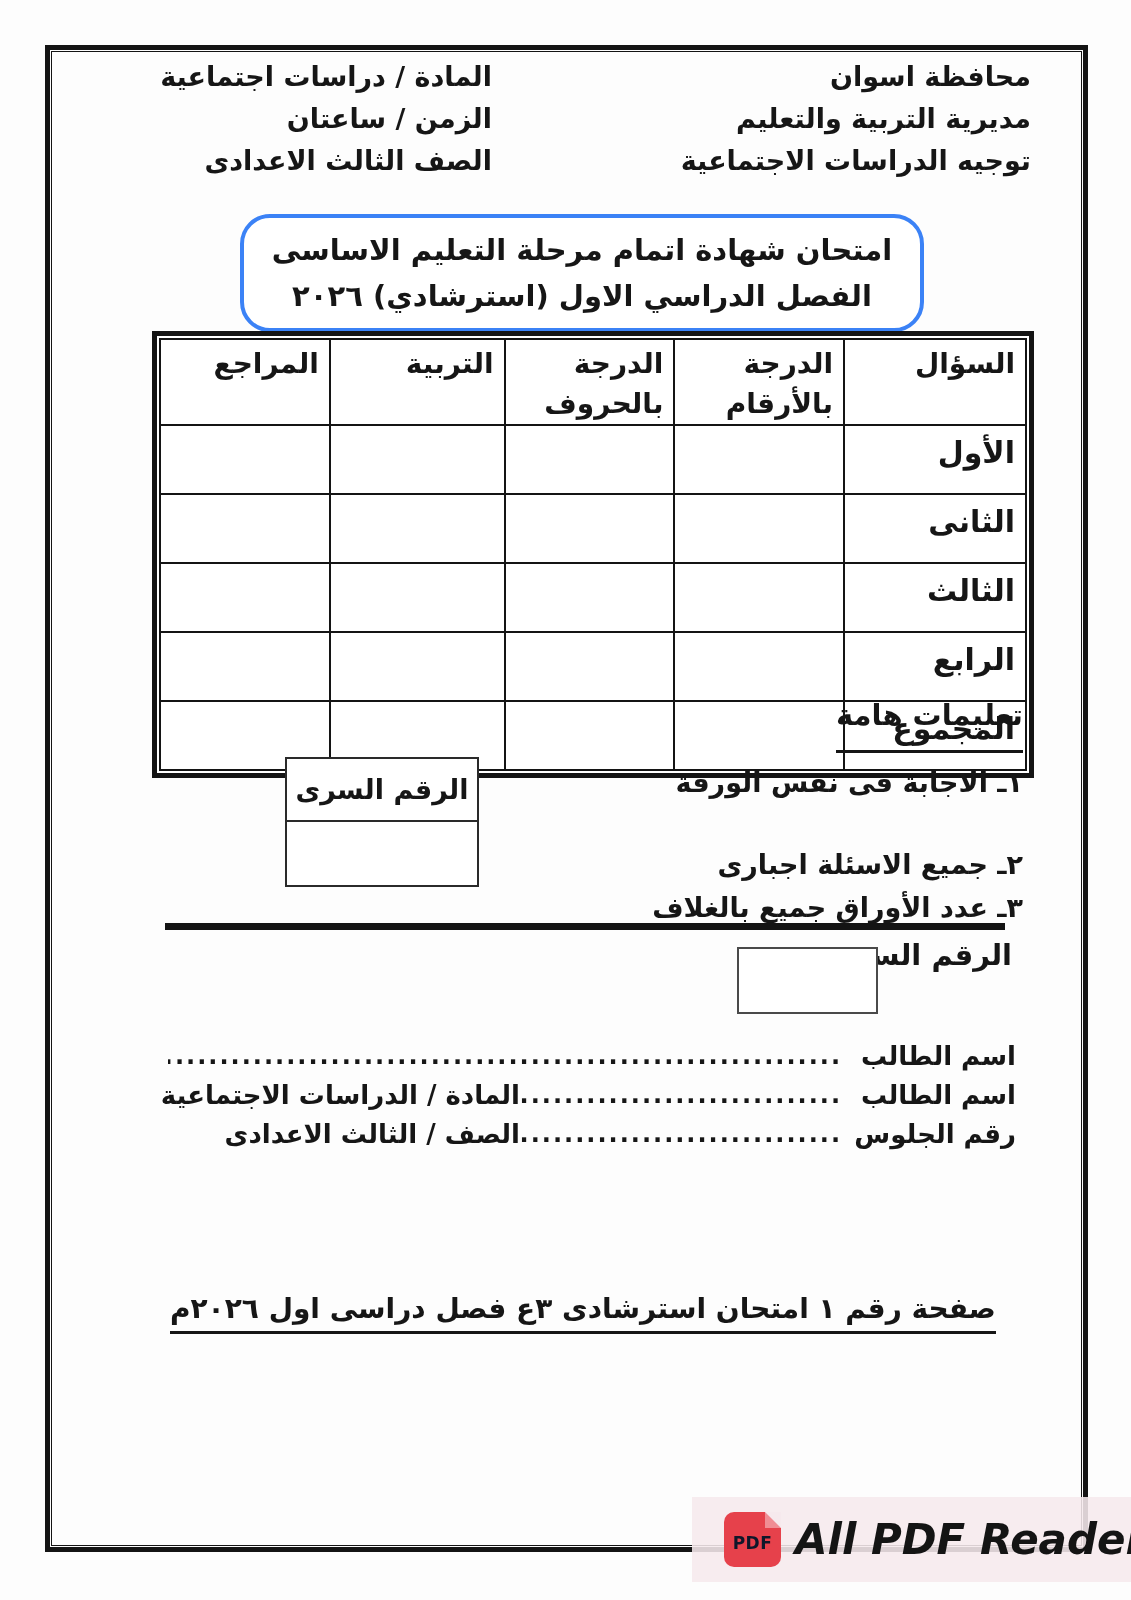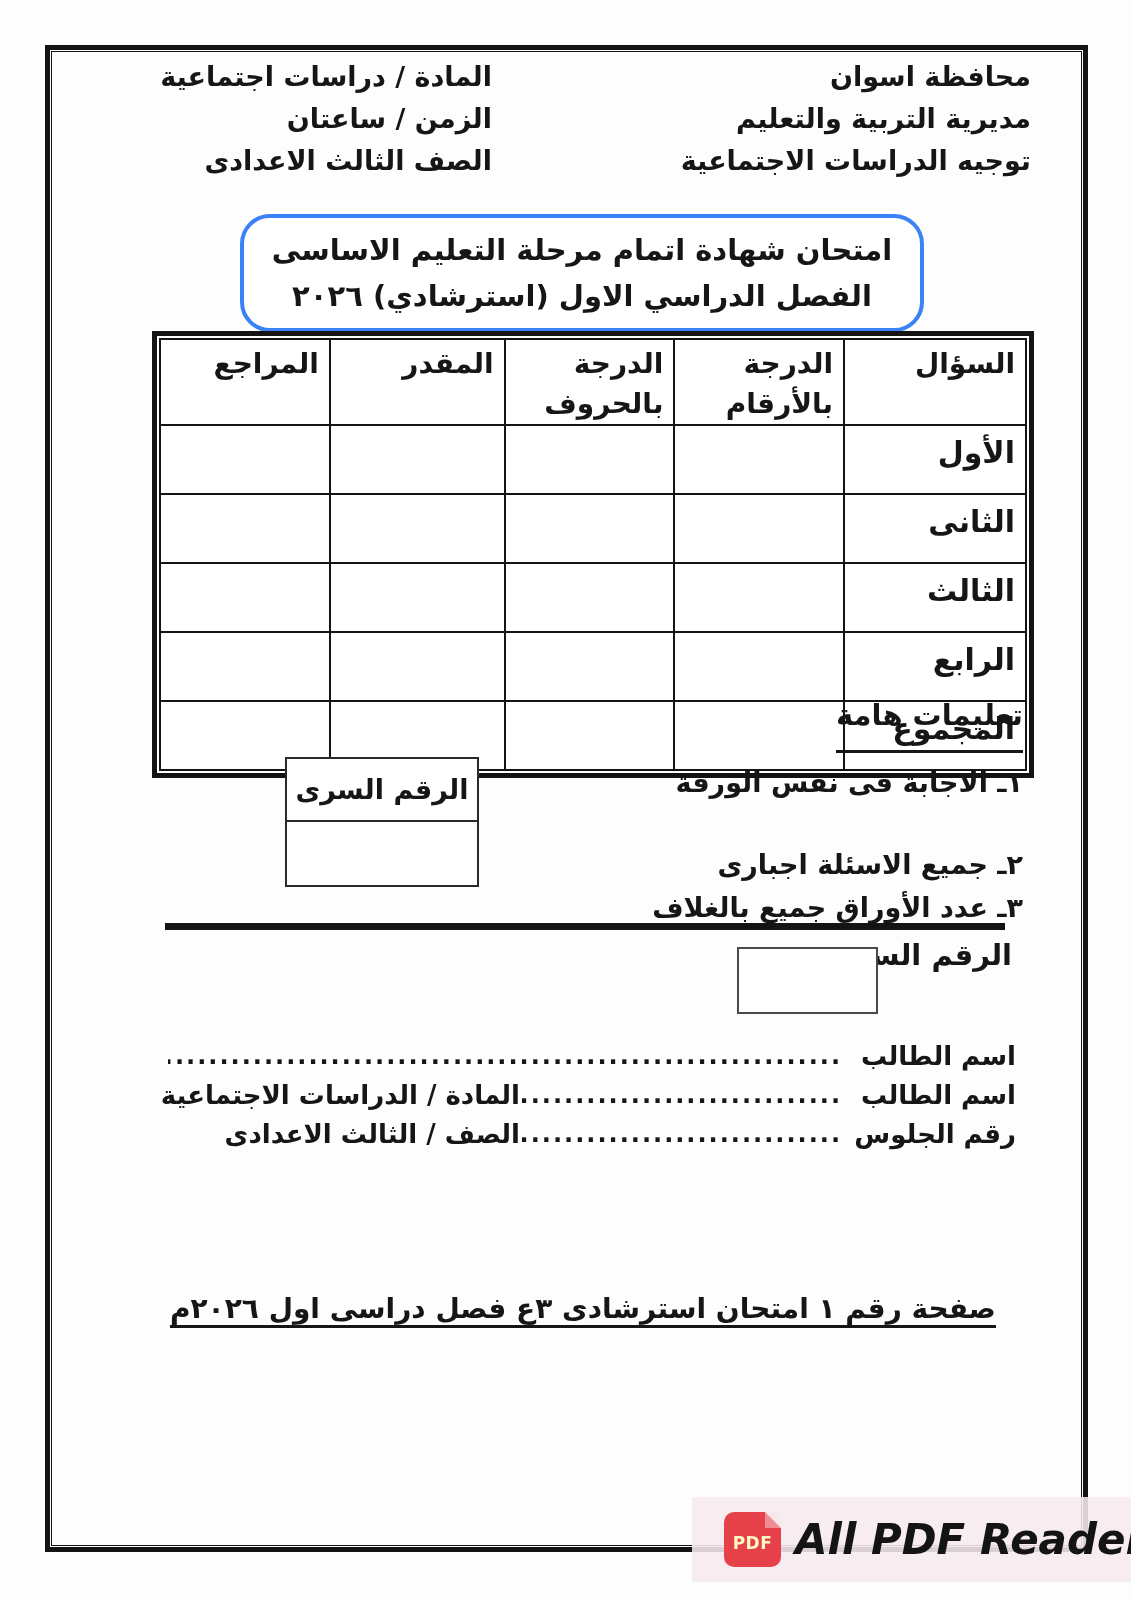--- a/index.html
+++ b/index.html
@@ -60,32 +60,32 @@
 
   
   .form{position:absolute;left:168px;top:1036px;width:848px;direction:rtl;font-weight:bold;font-size:26px;}
   .form-row{display:flex;align-items:center;height:39px;}
   .form-label{width:168px;text-align:right;white-space:nowrap;}
   .form-dots{flex:1;overflow:hidden;white-space:nowrap;letter-spacing:2px;font-size:24px;padding:0 6px;}
   .form-value{width:352px;text-align:right;white-space:nowrap;}
 
   
   .footer{position:absolute;left:170px;top:1292px;direction:rtl;}
-  .footer-text{display:inline-block;font-weight:bold;font-size:28px;border-bottom:3px solid #161616;white-space:nowrap;}
+  .footer-text{display:inline-block;font-weight:bold;font-size:28px;border-bottom:3px solid #161616;padding-bottom:6px;white-space:nowrap;}
 
   
   .watermark{
     position:absolute;left:692px;top:1497px;width:439px;height:85px;
     background:rgba(246,233,237,0.88);display:flex;align-items:center;direction:ltr;z-index:3;
   }
   .pdf-icon{position:relative;width:57px;height:55px;margin-left:32px;background:#e6414b;border-radius:10px;flex:0 0 auto;
     display:flex;align-items:center;justify-content:center;}
   .pdf-icon::before{content:"";position:absolute;top:0;right:0;border-style:solid;border-width:0 16px 16px 0;
     border-color:#f6e9ed #f6e9ed #f08d94 transparent;}
-  .pdf-icon-label{color:#fef9c3;font-weight:bold;font-size:17px;letter-spacing:0.5px;margin-top:6px;}
+  .pdf-icon-label{color:#0f172a;font-weight:bold;font-size:17px;letter-spacing:0.5px;margin-top:6px;}
   .watermark-name{margin-left:14px;font-size:42px;font-style:italic;font-weight:bold;color:#141414;white-space:nowrap;}
 </style>
 </head>
 <body>
 
 <div class="page-frame">
   <div class="page-frame-inner"></div>
 </div>
 
 <div class="hdr-block hdr-right">
@@ -112,21 +112,21 @@
         <col style="width:19.6%">
         <col style="width:19.6%">
         <col style="width:20.2%">
         <col style="width:19.6%">
     </colgroup>
     <thead>
       <tr>
         <th>السؤال</th>
         <th>الدرجة بالأرقام</th>
         <th>الدرجة بالحروف</th>
-        <th>المقدر</th>
+        <th>التربية</th>
         <th>المراجع</th>
       </tr>
     </thead>
     <tbody>
       <tr>
         <td class="rowlabel">الأول</td>
         <td></td>
           <td></td>
           <td></td>
           <td></td>

